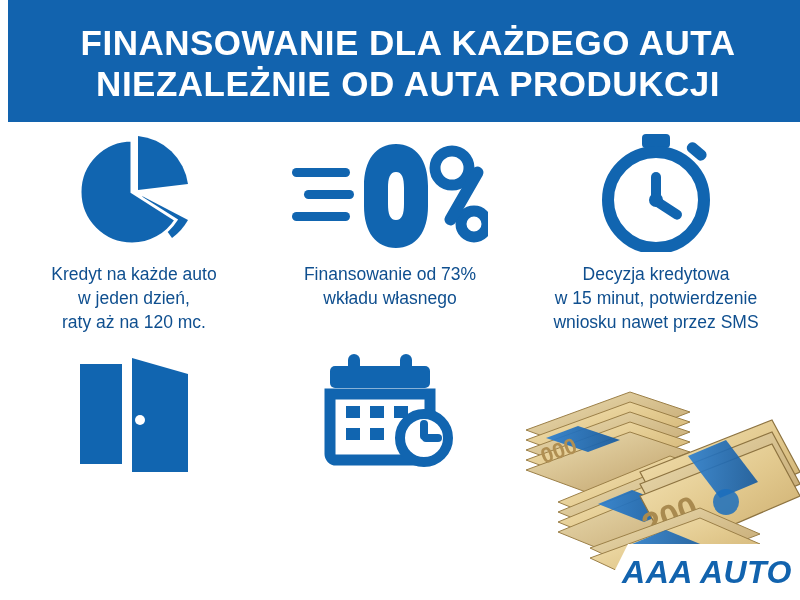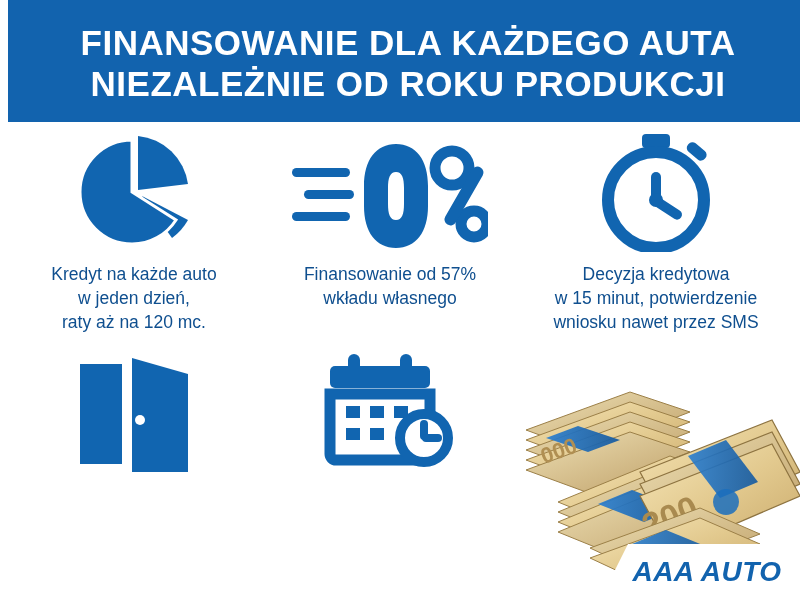--- a/index.html
+++ b/index.html
@@ -99,33 +99,33 @@
     background: #ffffff;
     clip-path: polygon(28px 0, 200px 0, 200px 56px, 0 56px);
     display: flex;
     align-items: center;
     justify-content: center;
   }
   .logo-text {
     color: #1263ae;
     font-weight: bold;
     font-style: italic;
-    font-size: 28px;
+    font-size: 32px;
     letter-spacing: 0.5px;
     padding-left: 14px;
   }
 </style>
 </head>
 <body>
 
 <div class="poster">
 
   <div class="header">
     <div class="header-line">FINANSOWANIE DLA KAŻDEGO AUTA</div>
-    <div class="header-line">NIEZALEŻNIE OD ROKU PRODUKCJI</div>
+    <div class="header-line">NIEZALEŻNIE OD AUTA PRODUKCJI</div>
   </div>
 
   <div class="grid">
 
     <div class="cell c1">
       <div class="icon-wrap">
         <svg width="124" height="118" viewBox="0 0 124 118">
           <path d="M60 6 A52 52 0 0 0 8 58 A52 52 0 0 0 60 110 A52 52 0 0 0 104 86 L60 58 Z" fill="#1165b0"></path>
           <path d="M66 2 A56 56 0 0 1 116 50 L66 56 Z" fill="#1165b0"></path>
           <path d="M70 62 L116 86 A56 56 0 0 1 100 104 Z" fill="#1165b0"></path>
@@ -144,21 +144,21 @@
             <rect x="0" y="26" width="58" height="9" rx="4.5"></rect>
             <rect x="12" y="48" width="50" height="9" rx="4.5"></rect>
             <rect x="0" y="70" width="58" height="9" rx="4.5"></rect>
             <path d="M104 2 C84 2 72 18 72 44 L72 64 C72 90 84 106 104 106 C124 106 136 90 136 64 L136 44 C136 18 124 2 104 2 Z M104 30 C110 30 112 36 112 46 L112 62 C112 72 110 78 104 78 C98 78 96 72 96 62 L96 46 C96 36 98 30 104 30 Z"></path>
             <circle cx="160" cy="26" r="17" fill="none" stroke="#1165b0" stroke-width="11"></circle>
             <circle cx="182" cy="82" r="13" fill="none" stroke="#1165b0" stroke-width="11"></circle>
             <rect x="139" y="48" width="66" height="12" rx="6" transform="rotate(-60 172 54)"></rect>
           </g>
         </svg>
       </div>
-      <div class="caption">Finansowanie od 57%
+      <div class="caption">Finansowanie od 73%
 wkładu własnego</div>
     </div>
 
     <div class="cell c3">
       <div class="icon-wrap">
         <svg width="120" height="118" viewBox="0 0 120 118">
           <g fill="#1165b0">
             <rect x="46" y="0" width="28" height="14" rx="4"></rect>
             <rect x="90" y="12" width="22" height="11" rx="5" transform="rotate(40 101 17)"></rect>
             <circle cx="60" cy="66" r="48" fill="none" stroke="#1165b0" stroke-width="12"></circle>

